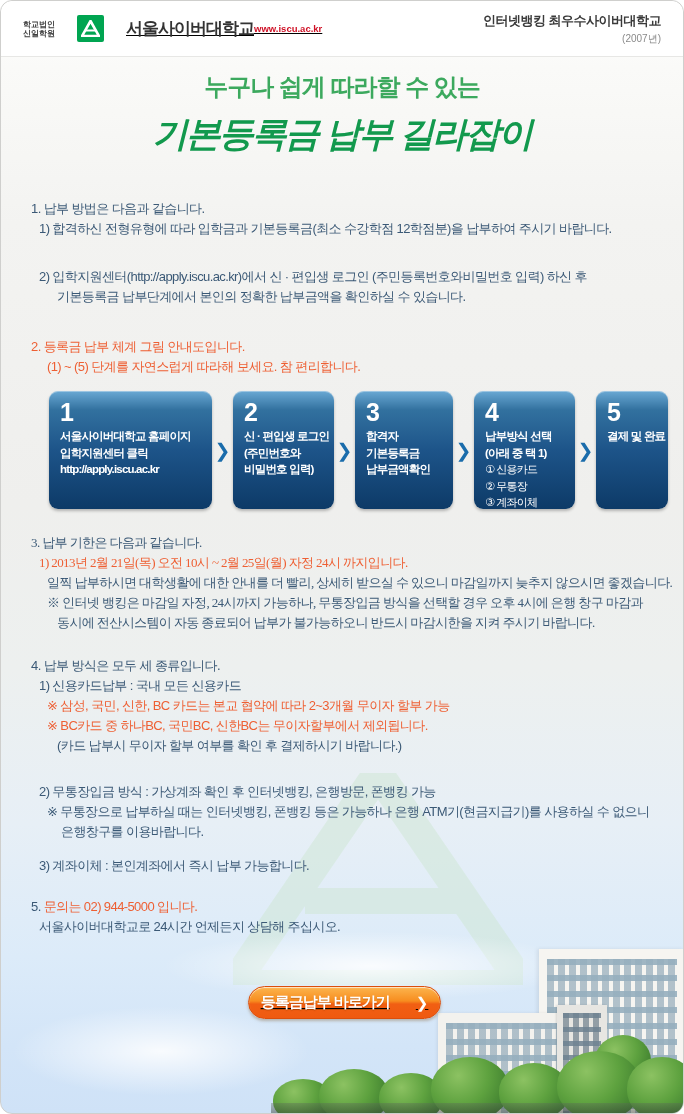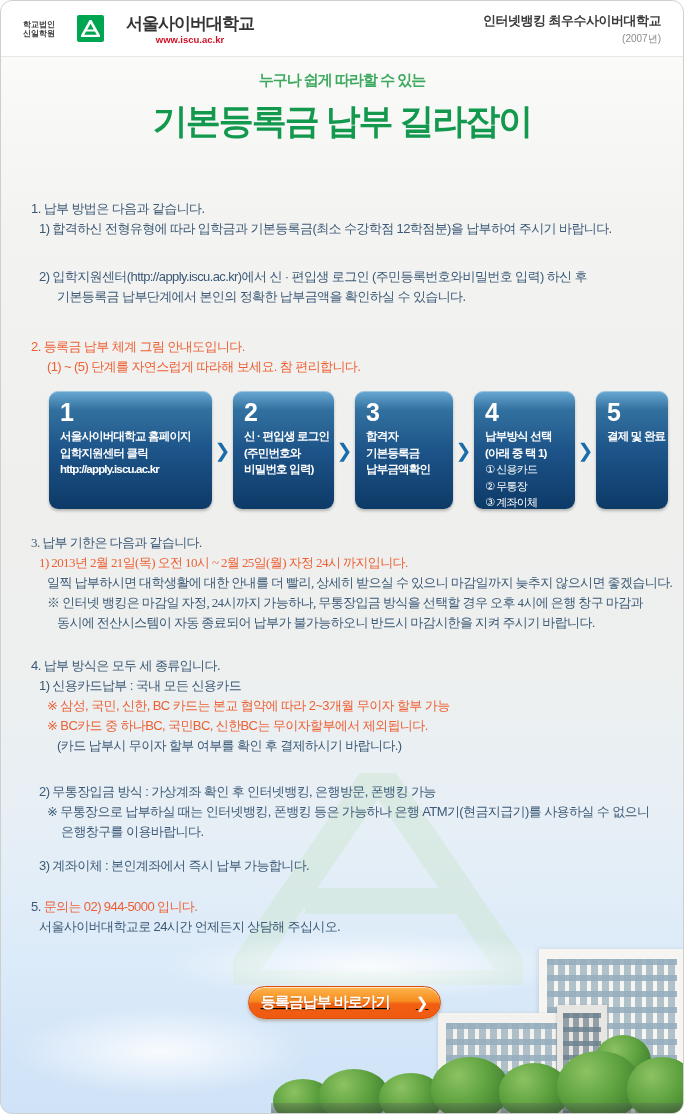--- a/index.html
+++ b/index.html
@@ -8,30 +8,30 @@
     position:relative;width:684px;height:1114px;margin:0 auto;
     border:1px solid #cfcfcd;border-radius:12px;box-sizing:border-box;
     overflow:hidden;
     background:linear-gradient(180deg,#ffffff 0%,#fafaf8 6%,#f3f3f1 20%,#efefed 45%,#edf0ef 60%,#e7eff6 74%,#dcebf9 86%,#d3e5f8 94%,#cfe2f7 100%);
   }
   
   .header{position:absolute;top:0;left:0;right:0;height:56px;background:#fff;border-bottom:1px solid #e7e7e5;border-radius:12px 12px 0 0;display:flex;align-items:center;justify-content:space-between;padding:0 22px;box-sizing:border-box;}
   .brand{display:flex;align-items:center;gap:22px;}
   .corp{font-size:8px;line-height:9px;color:#3c3c3c;font-weight:bold;text-align:left;}
   .logo-sq{width:27px;height:27px;background:#00a551;border-radius:2px;display:flex;align-items:center;justify-content:center;}
-  .uni{display:flex;flex-direction:column;align-items:flex-start;}
+  .uni{display:flex;flex-direction:row;align-items:flex-start;text-decoration:underline;}
   .uni-name{font-size:17px;font-weight:bold;color:#333;letter-spacing:-1px;}
   .uni-url{font-size:9.5px;font-weight:bold;color:#cf1126;margin-top:-1px;align-self:center;}
   .award{text-align:right;}
   .award-title{font-size:13px;font-weight:bold;color:#3a3a3a;letter-spacing:-0.5px;}
   .award-year{font-size:10px;color:#8a8a8a;margin-top:2px;}
   
   .titleblock{position:absolute;top:70px;left:0;right:0;text-align:center;z-index:3;}
-  .subtitle{font-size:15px;color:#3ca95e;letter-spacing:-1px;font-weight:bold;}
-  .maintitle{font-size:35px;color:#12994d;font-weight:bold;letter-spacing:-2px;margin-top:8px;}
+  .subtitle{font-size:24px;color:#3ca95e;letter-spacing:-1px;font-weight:bold;}
+  .maintitle{font-size:35px;color:#12994d;font-weight:bold;letter-spacing:-2px;margin-top:8px;font-style:italic;}
   
   .sec{position:absolute;left:30px;right:20px;z-index:3;font-size:13px;line-height:20px;color:#3b5976;letter-spacing:-0.6px;}
   .sec div{white-space:nowrap;}
   .orange{color:#ee5f33;}
   .dark{color:#3b5976;}
   .i1{padding-left:8px;}
   .i2{padding-left:16px;}
   .i3{padding-left:26px;}
   .i4{padding-left:30px;}
   .gap28{margin-top:28px;}

